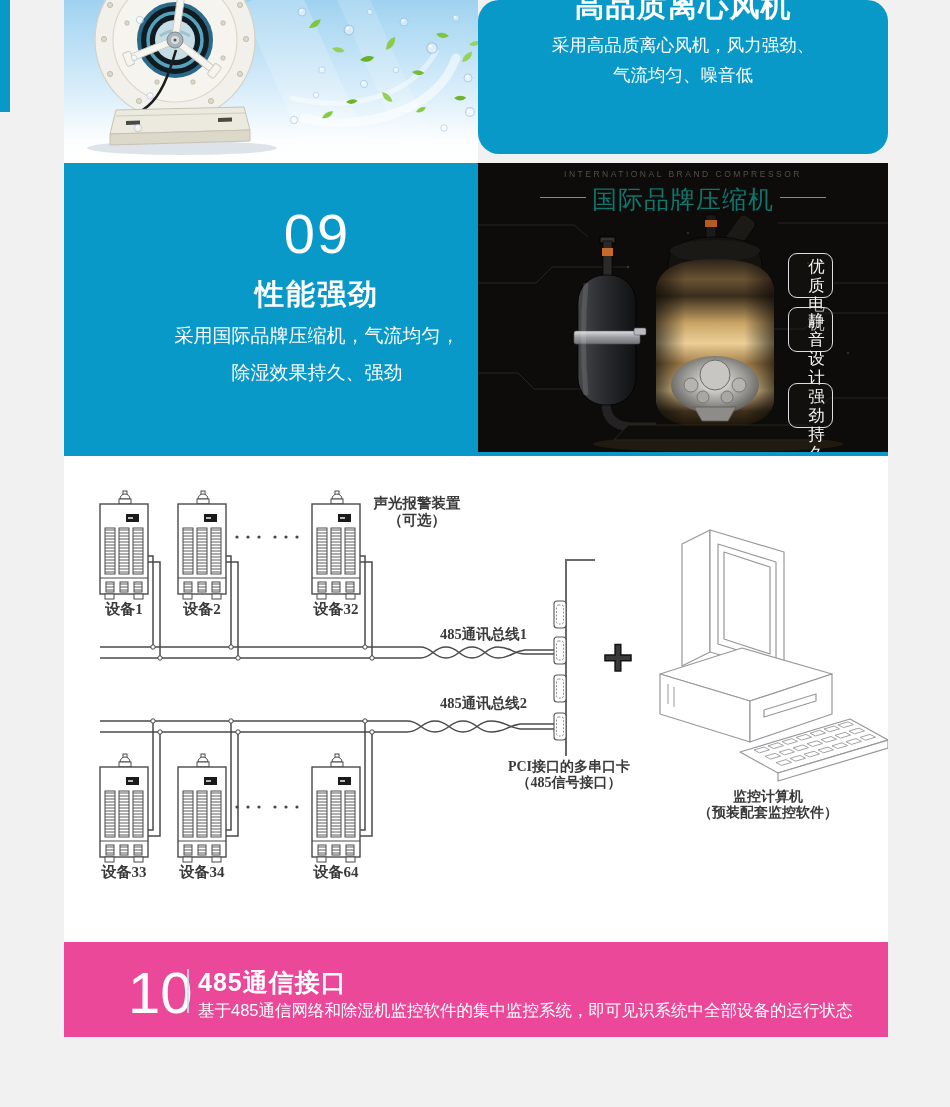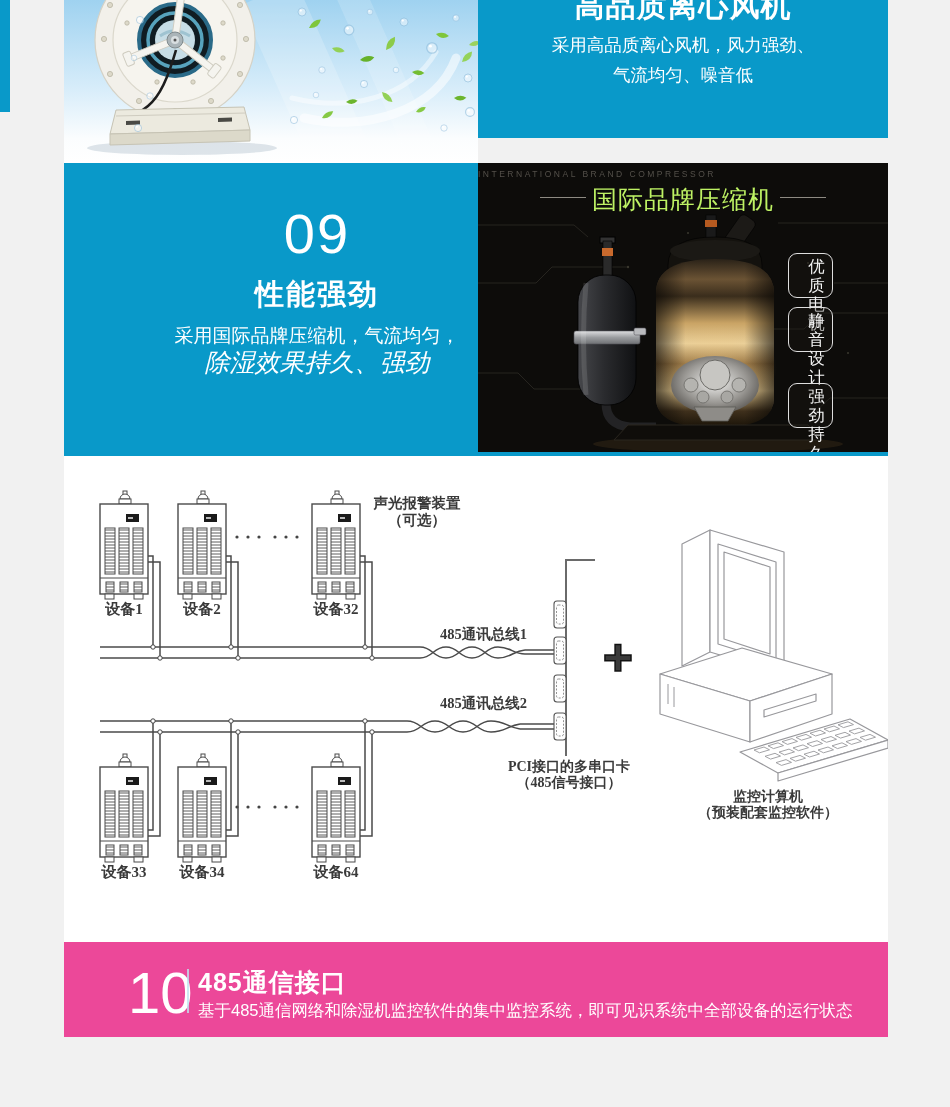--- a/index.html
+++ b/index.html
@@ -4,38 +4,38 @@
 <style>
   * { margin:0; padding:0; box-sizing:border-box; }
   body { font-family:"Liberation Sans","DejaVu Sans",sans-serif; background:#e8e8e8; }
   .page { position:relative; width:950px; height:1107px; background:#f1f1f1; overflow:hidden; }
   .left-strip { position:absolute; left:0; top:0; width:10px; height:112px; background:#0999c9; }
   .content { position:absolute; left:64px; top:0; width:824px; height:1037px; }
 
   
   .sec-a { position:absolute; top:0; left:0; width:824px; height:163px; display:flex; }
   .fan-wrap { position:relative; width:414px; height:163px; overflow:hidden; background:#eaf5fc; }
-  .panel-a { position:relative; width:410px; height:138px; background:#0999c9; color:#fff; text-align:center; overflow:hidden; }
+  .panel-a { position:relative; width:410px; height:154px; background:#0999c9; color:#fff; text-align:center; overflow:hidden;border-radius:21px; }
   .panel-a .big-title { position:absolute; top:-14px; left:0; width:100%; font-size:30px; font-weight:bold; letter-spacing:1px; }
   .panel-a .sub1 { position:absolute; top:33px; left:0; width:100%; font-size:17.5px; }
   .panel-a .sub2 { position:absolute; top:63px; left:0; width:100%; font-size:17.5px; }
 
   
   .sec-b { position:absolute; top:163px; left:0; width:824px; height:293px; background:#0999c9; }
   .panel-b { position:absolute; left:0; top:0; width:414px; height:293px; color:#fff; text-align:center;margin-left:46px; }
   .panel-b .num { position:absolute; top:38px; left:0; width:100%; font-size:56px; font-weight:300; letter-spacing:2px; }
   .panel-b .ttl { position:absolute; top:112px; left:0; width:100%; font-size:29px; font-weight:700; letter-spacing:2px; }
   .panel-b .ln1 { position:absolute; top:160px; left:0; width:100%; font-size:19px; }
-  .panel-b .ln2 { position:absolute; top:183px; left:0; width:100%; font-size:25px;font-style:italic; }
+  .panel-b .ln2 { position:absolute; top:197px; left:0; width:100%; font-size:19px; }
   .compressor-wrap { position:absolute; left:414px; top:0; width:410px; height:289px; background:#0d0c0a; overflow:hidden; }
   .compressor-wrap svg { position:absolute; left:0; top:0; }
-  .cmp-en { position:absolute; top:6px; left:0; width:100%; text-align:left; font-size:8.5px;
+  .cmp-en { position:absolute; top:6px; left:0; width:100%; text-align:center; font-size:8.5px;
             letter-spacing:2.5px; color:#54504a; }
   .cmp-cn { position:absolute; top:20px; left:0; width:100%; text-align:center; font-size:25px;
-            color:#bef264; letter-spacing:1px; }
+            color:#0f766e; letter-spacing:1px; }
   .cmp-line { position:absolute; top:34px; width:46px; height:1px; background:#8d8a82; }
   .cmp-line.l { left:62px; } .cmp-line.r { right:62px; }
   .badge { position:absolute; left:310px; width:45px; height:45px; border:1.5px solid #dedede;
            border-radius:9px; color:#f4f4f4; font-size:16.5px; line-height:19px; text-align:center;
            padding-top:3px; background:rgba(30,26,20,.35);padding-left:12px; }
   .badge.b1 { top:90px; } .badge.b2 { top:144px; } .badge.b3 { top:213px;margin-top:7px; }
 
   
   .sec-c { position:absolute; top:456px; left:0; width:824px; height:486px; background:#fff; }
   .diagram text { font-family:"Liberation Serif","DejaVu Serif",serif; font-weight:bold; fill:#3a3a3a; }

